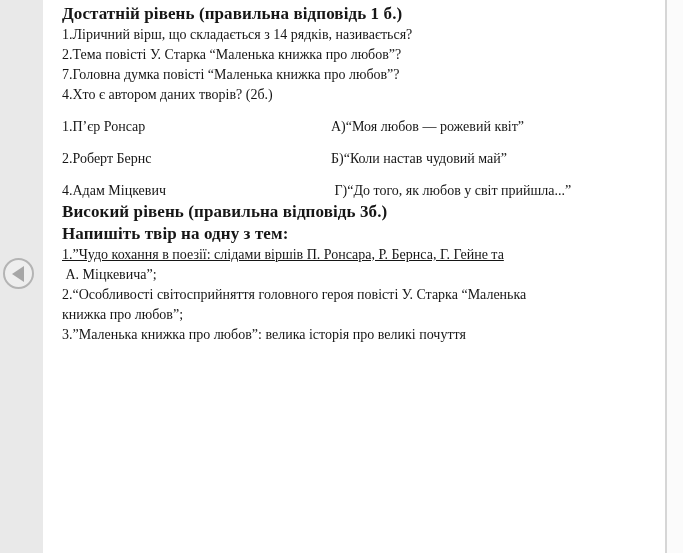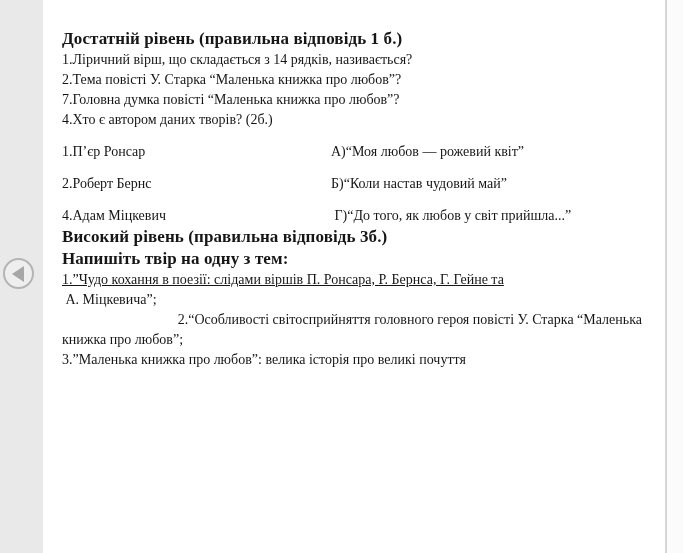--- a/index.html
+++ b/index.html
@@ -19,21 +19,21 @@
   .paper {
     position:absolute; left:43px; top:0;
     width:624px; height:553px;
     background:#ffffff;
     border-right:2px solid #d6d6d6;
     box-sizing:border-box;
   }
   .doc {
     position:absolute; left:19px; top:0;
     width:580px;
-    padding-top:28px;
+    padding-top:3px;
   }
   .doc p, .doc h2 { margin:0; }
   .heading {
     font-size:17px; font-weight:bold;
     line-height:22px;
     letter-spacing:0.1px;
   }
   .body-line {
     font-size:14px;
     line-height:20px;
@@ -42,21 +42,21 @@
   .m-q1 { margin-top:43px; }
   .m-q  { margin-top:12px; }
   .m-q4 { margin-top:11px; }
   .match-row { display:flex; margin-top:12px;gap:31px; }
   .match-author { width:238px; flex:0 0 238px; }
   .match-work { flex:1; }
   .m-h2 { margin-top:4px; }
   .m-h3 { margin-top:10px; }
   .m-t1a { margin-top:19px;text-decoration:underline; }
   .m-t1b { margin-top:10px; }
-  .m-t2a { margin-top:12px;text-align:right; }
+  .m-t2a { margin-top:12px; }
   .m-t2b { margin-top:3px; }
   .m-t3  { margin-top:11px; }
   .prev-btn {
     position:absolute; left:3px; top:258px;
     width:31px; height:31px;
     border-radius:50%;
     border:2px solid #b4b4b4;
     background:#eeeeee;
     box-sizing:border-box;
     display:flex; align-items:center; justify-content:center;

